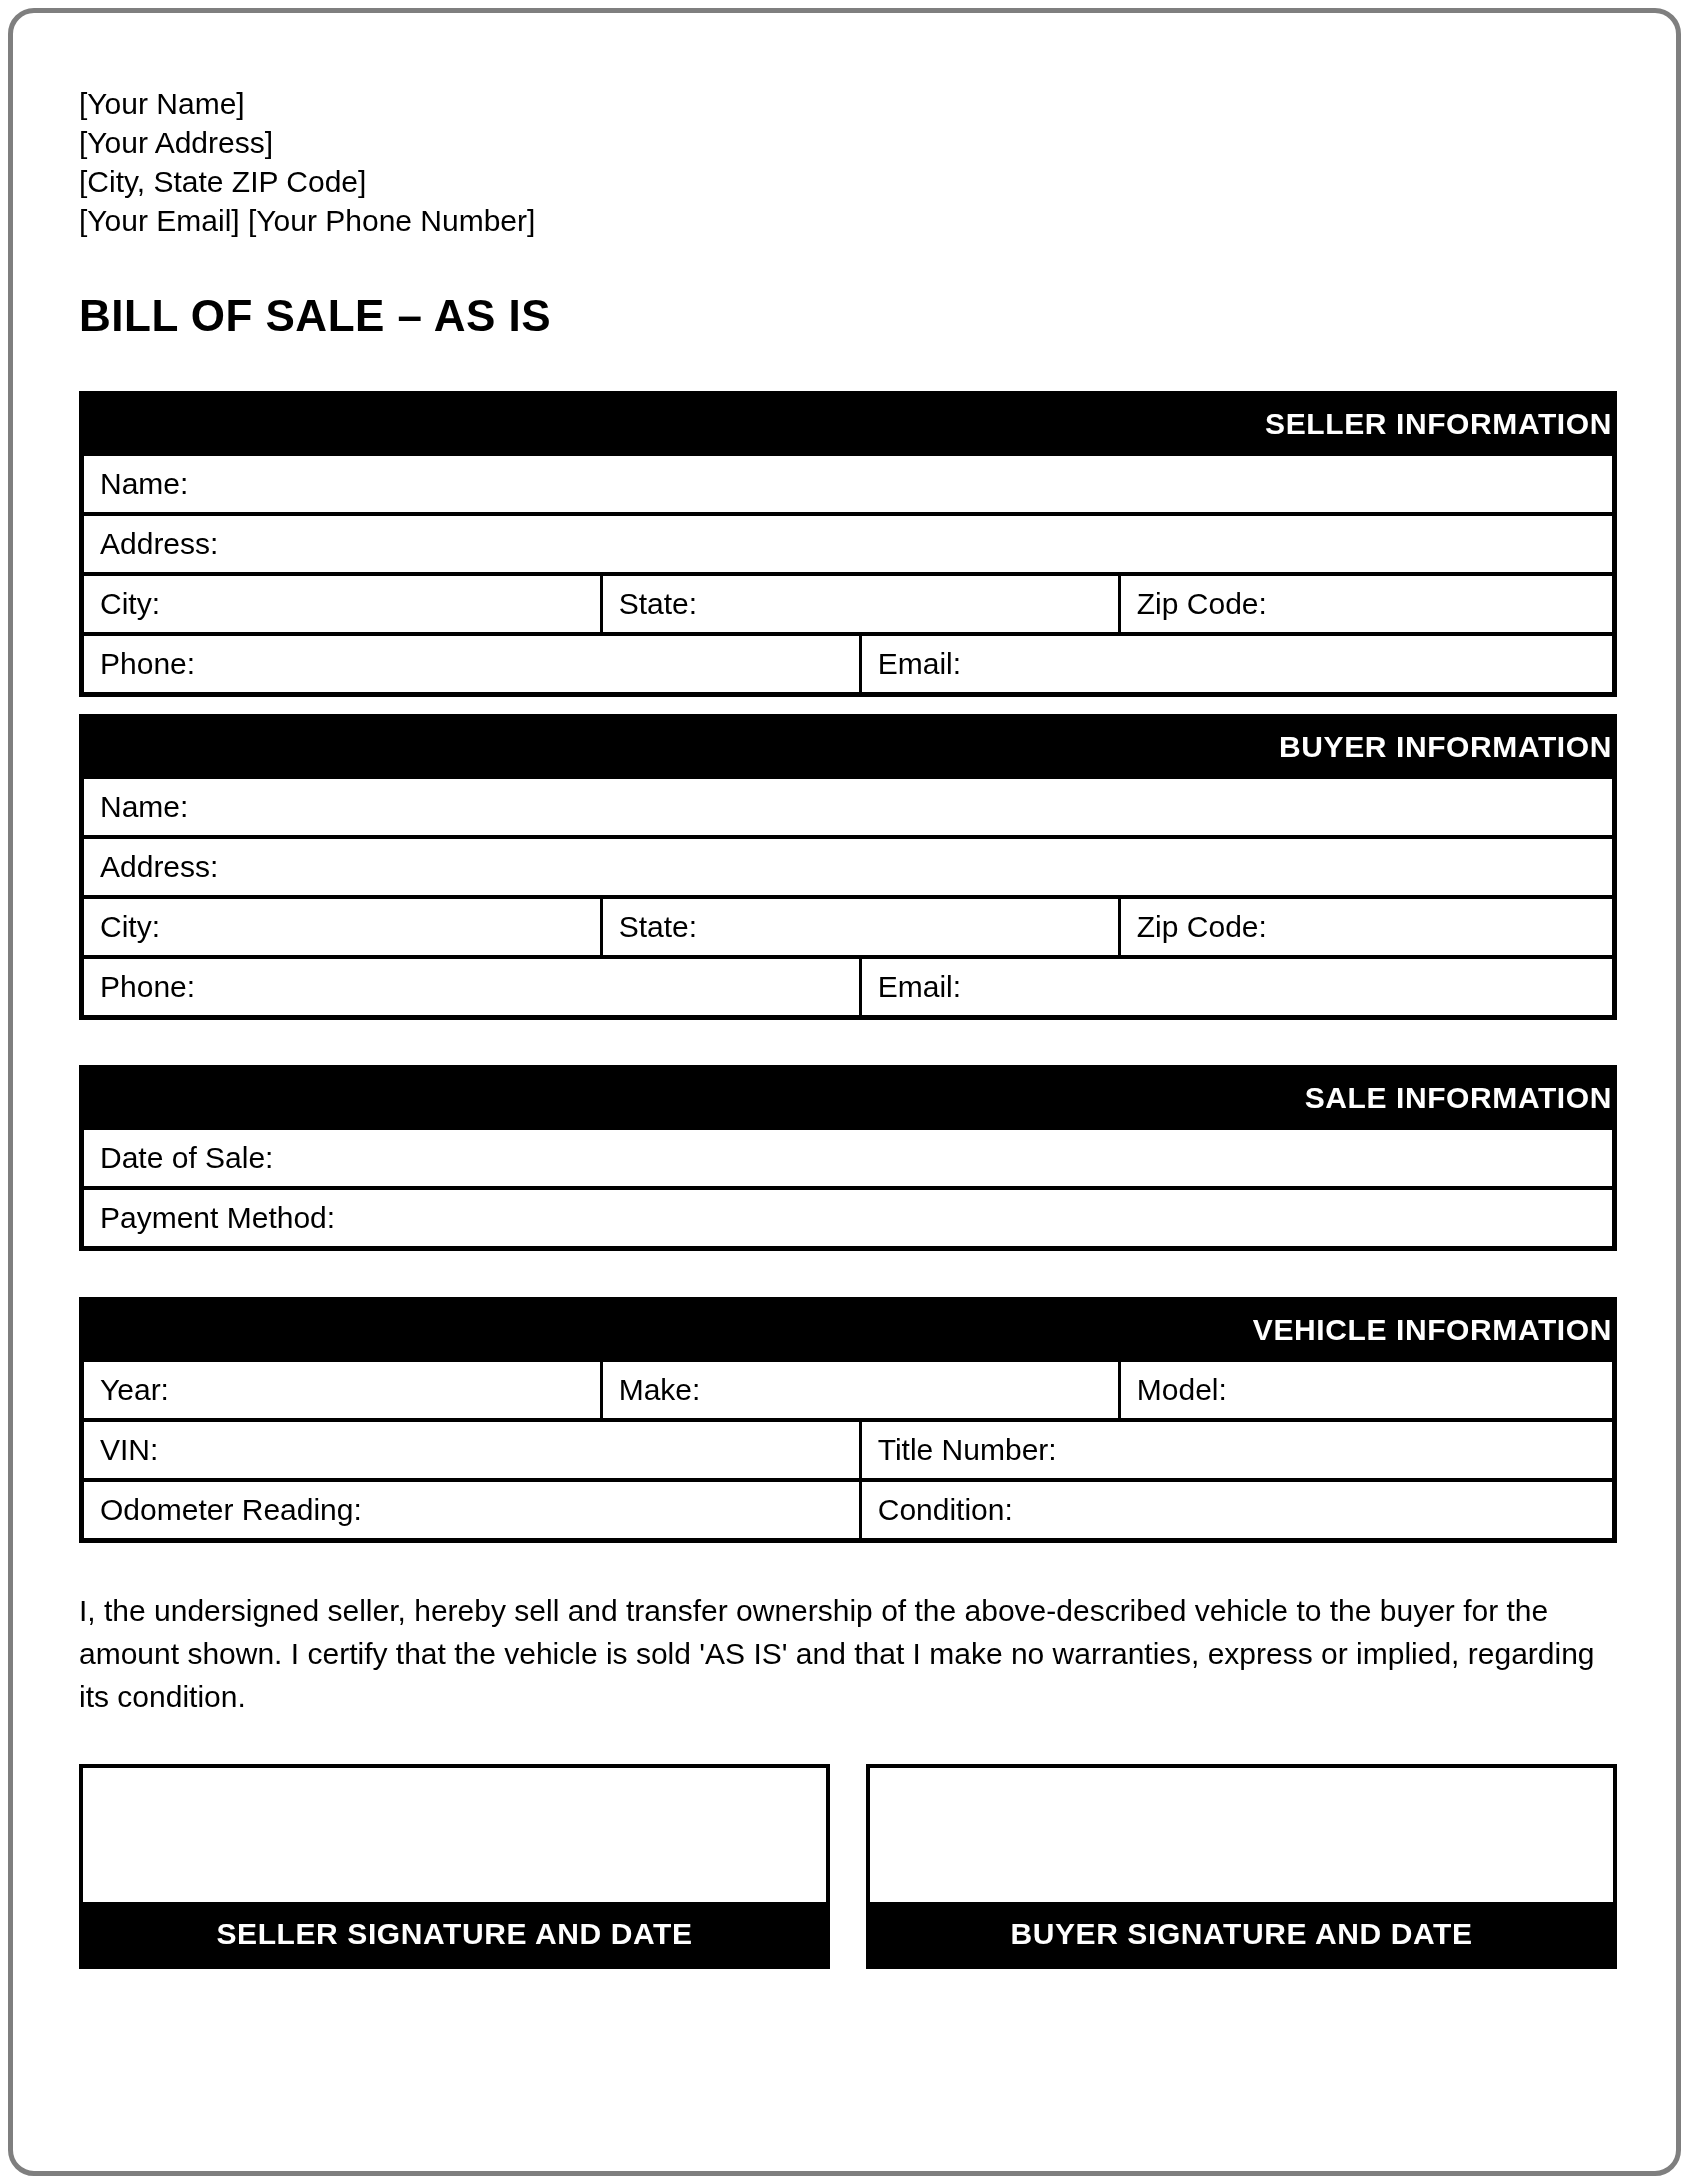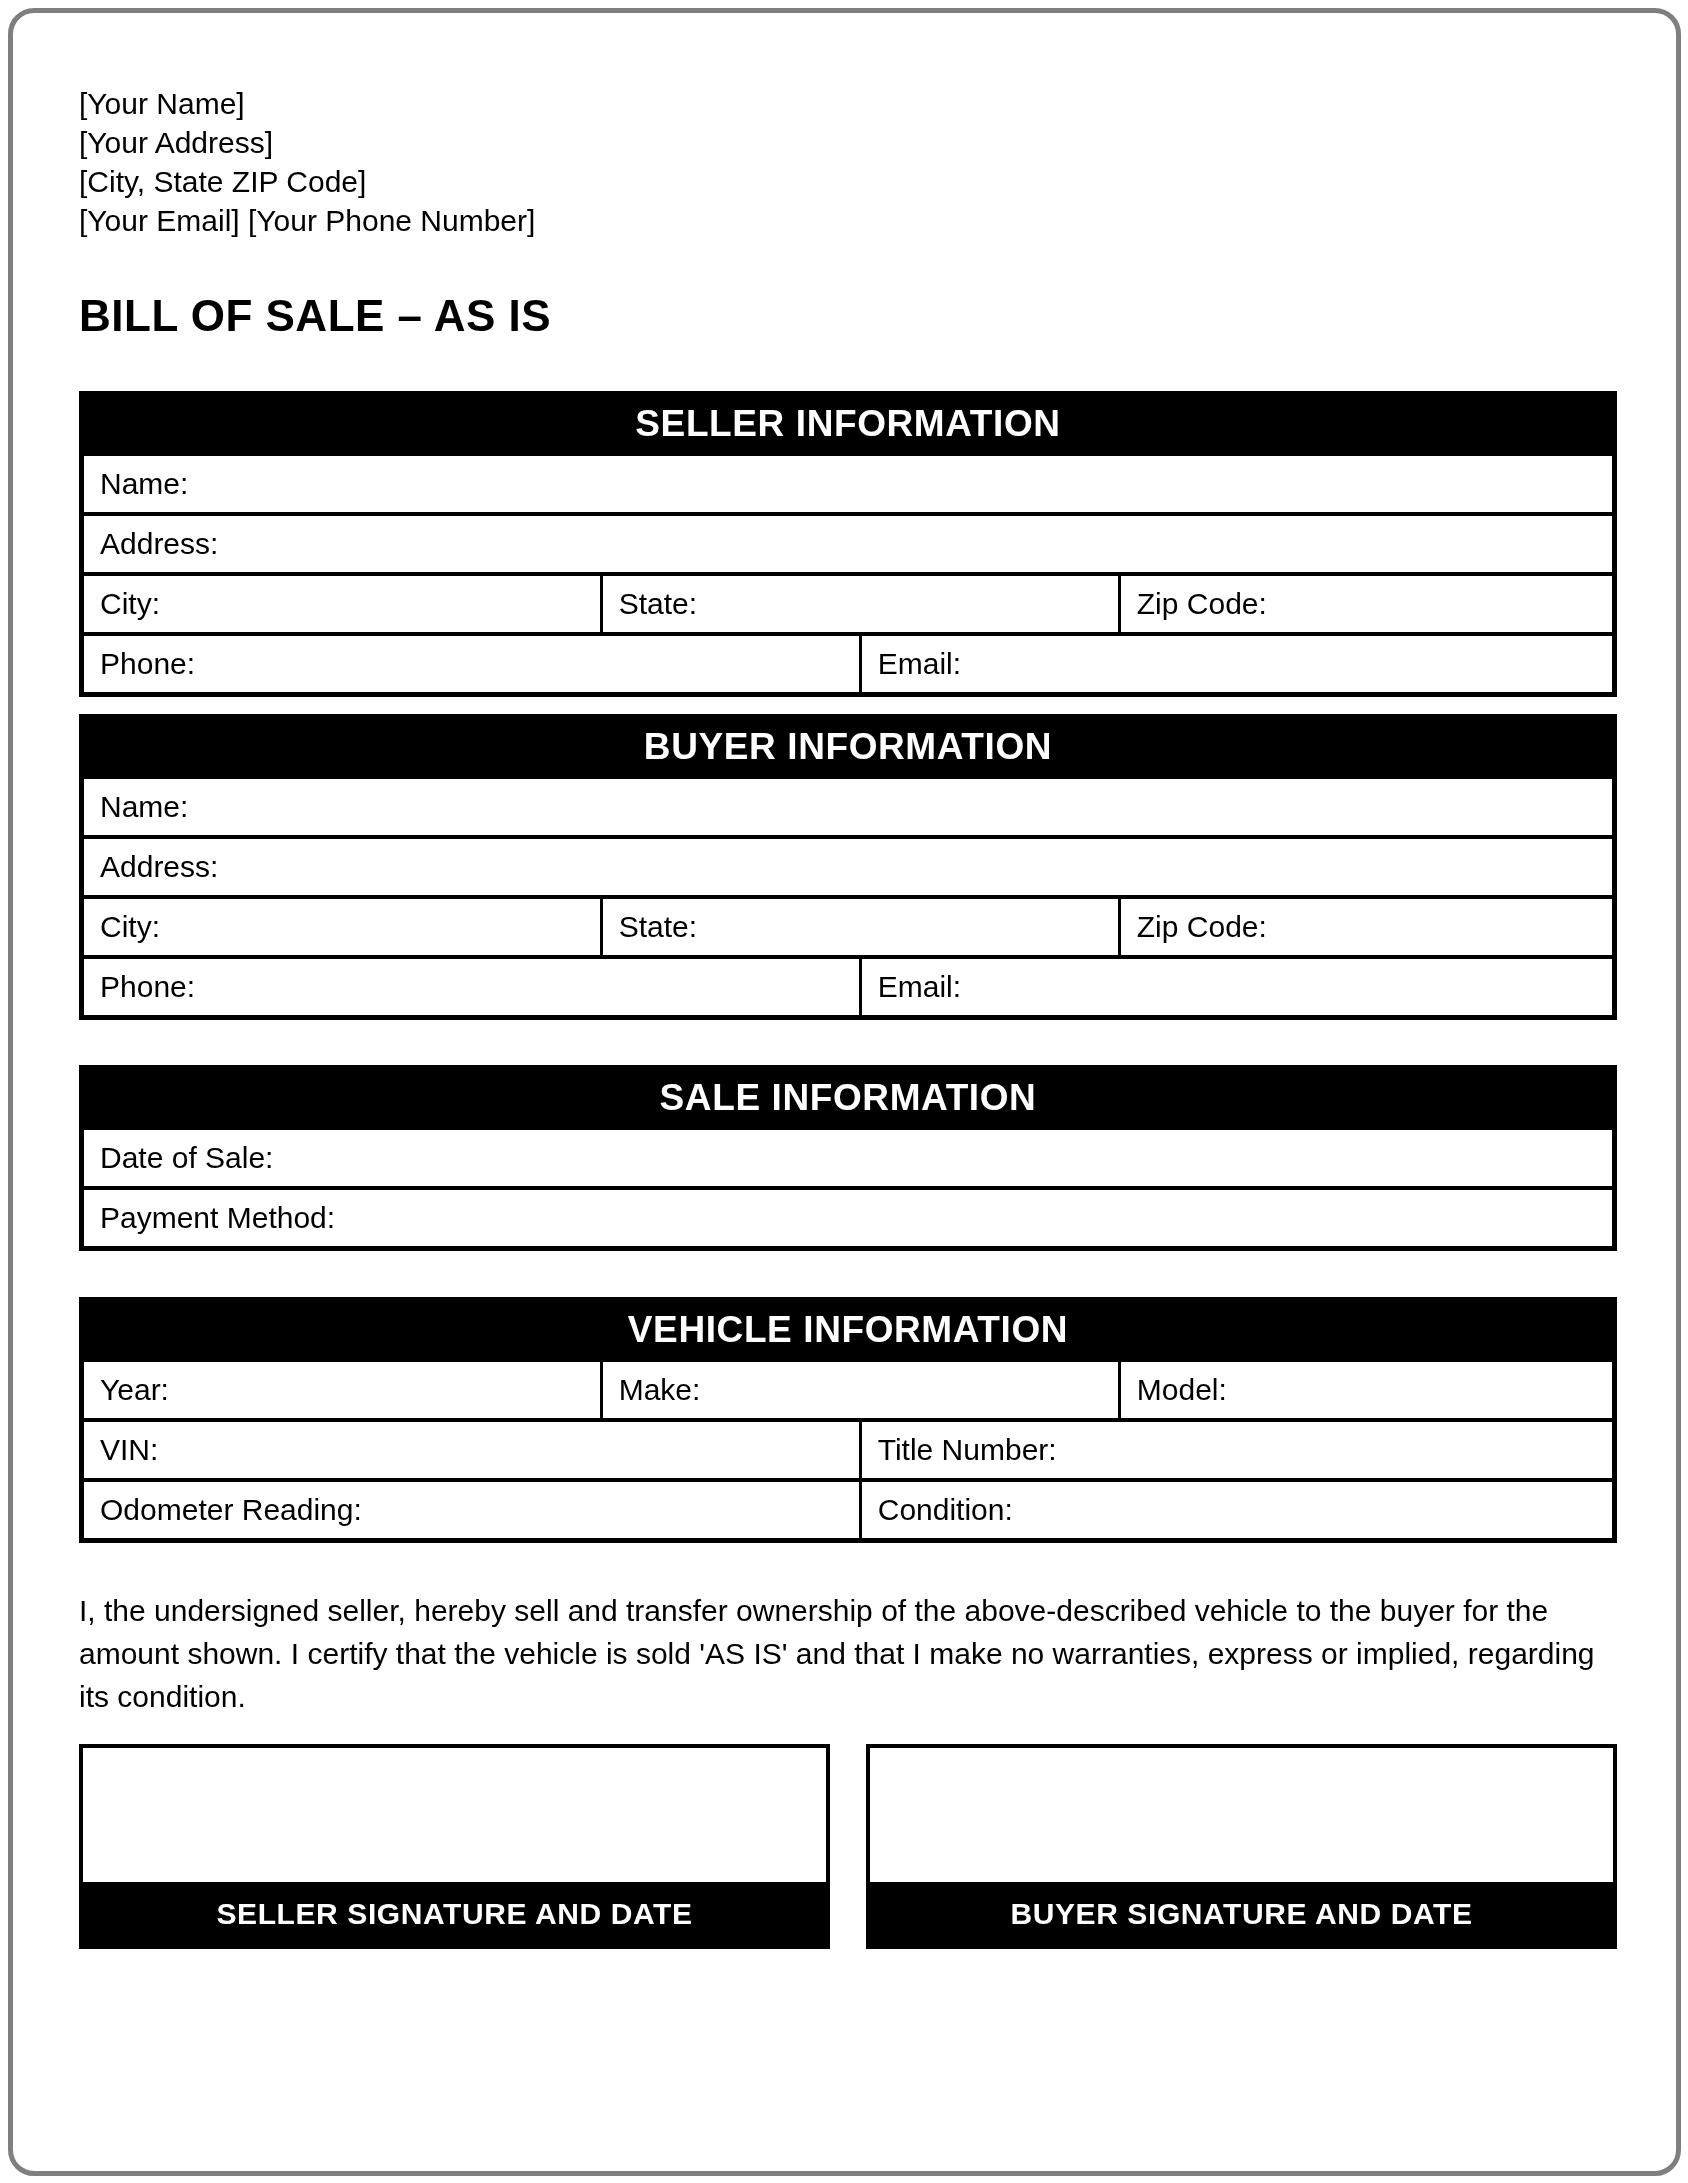--- a/index.html
+++ b/index.html
@@ -43,24 +43,24 @@
     border: 5px solid #000000;
     table-layout: fixed;
   }
   table.info-table.seller { margin-top: 50px; }
   table.info-table.buyer  { margin-top: 17px; }
   table.info-table.sale   { margin-top: 45px; }
   table.info-table.vehicle{ margin-top: 46px; }
   table.info-table th {
     background: #000000;
     color: #ffffff;
-    font-size: 37px;
+    font-size: 30px;
     font-weight: bold;
     letter-spacing: 0.6px;
-    text-align: center;
+    text-align: right;
     height: 56px;
     border: 4px solid #000000;
     padding: 0;
   }
   table.info-table td {
     border: 3px solid #000000;
     border-top-width: 4px;
     border-bottom-width: 4px;
     height: 56px;
     font-size: 30px;
@@ -71,21 +71,21 @@
     white-space: nowrap;
   }
   .declaration {
     margin: 46px 0 0 0;
     font-size: 30px;
     line-height: 43px;
   }
   .signature-row {
     display: flex;
     gap: 36px;
-    margin-top: 26px;
+    margin-top: 46px;
   }
   .sig-box {
     flex: 1;
     border: 4px solid #000000;
     background: #ffffff;
   }
   .sig-space {
     height: 134px;
     background: #ffffff;
   }

